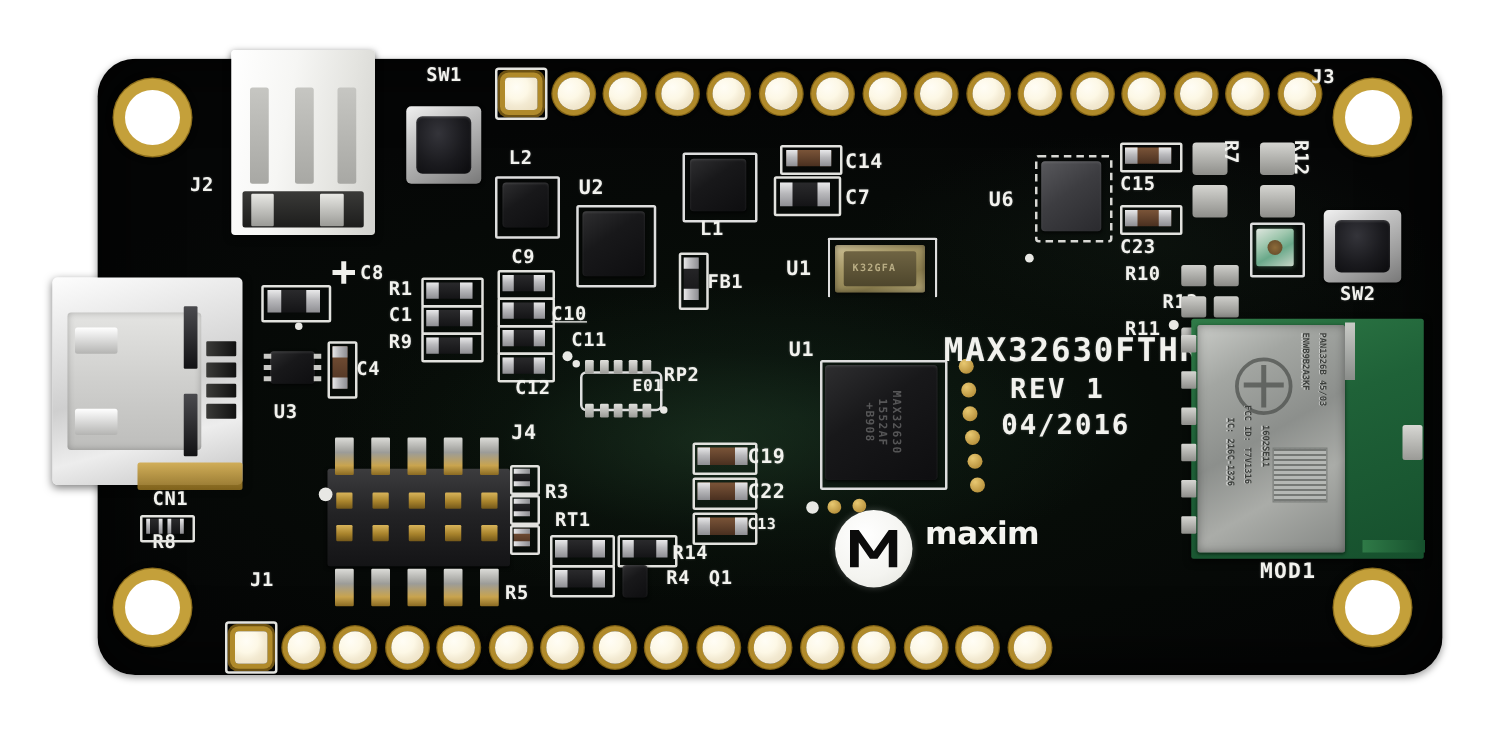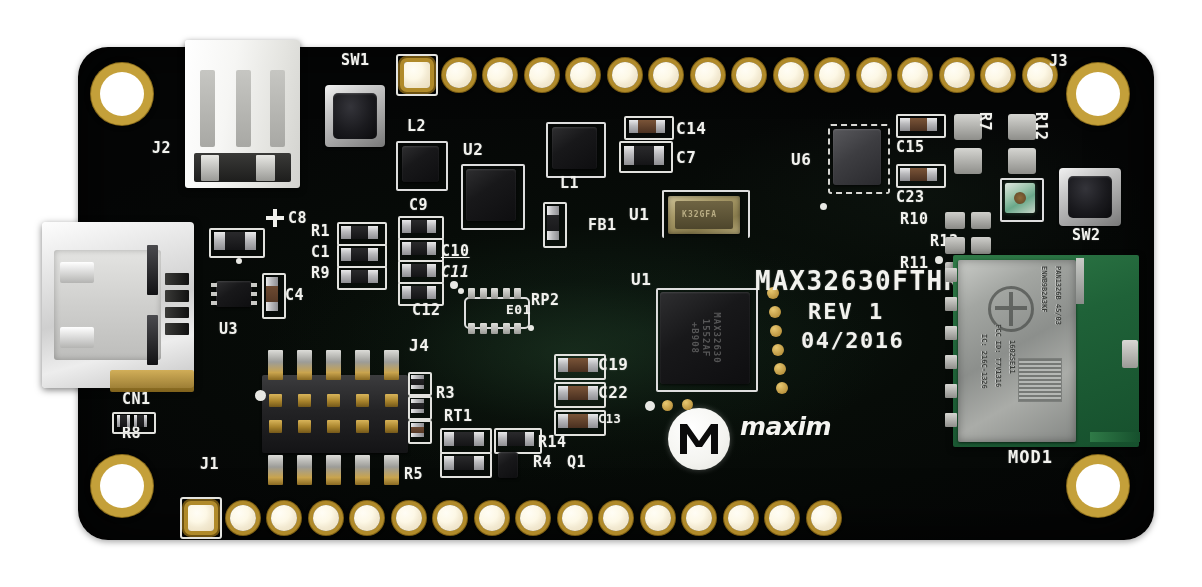--- a/index.html
+++ b/index.html
@@ -135,21 +135,21 @@
       font-family:"DejaVu Sans Mono","Liberation Mono",monospace;}
 
   
   .led{position:absolute;border-radius:2px;
       background:linear-gradient(150deg,#dfe6df 0%,#9fc7ae 35%,#6aa98a 60%,#c8d6c8 100%);
       box-shadow:0 0 4px rgba(120,200,150,.35),0 1px 2px rgba(0,0,0,.6);}
   .led .die{position:absolute;left:30%;top:30%;width:40%;height:40%;border-radius:50%;
       background:radial-gradient(circle,#8d6b3a 0%,#5d4526 100%);}
 
   
-  .mx{position:absolute;font-style:italic;}
+  .mx{position:absolute;}
   .mxcirc{position:absolute;left:0;top:0;width:62px;height:62px;border-radius:50%;
       background:radial-gradient(circle at 38% 32%,#ffffff 0%,#f4f4f0 60%,#e2e2dc 100%);
       box-shadow:0 0 6px rgba(255,255,255,.25);}
   .mxsym{position:absolute;left:12px;top:16px;width:38px;height:30px;}
   .mxtxt{position:absolute;left:72px;top:6px;color:#f4f4f0;
       font-family:"DejaVu Sans","Liberation Sans",sans-serif;
       font-size:25px;font-weight:bold;line-height:25px;letter-spacing:-.5px;}
 
   
   .via{position:absolute;border-radius:50%;background:#e8e8e4;}
@@ -265,21 +265,21 @@
 
   <div class="silkoutline" style="left:546px;top:122px;width:56px;height:52px;"></div>
   <div class="ic" style="left:552px;top:127px;width:45px;height:42px;"></div>
   <div class="silk" style="left:560px;top:176px;font-size:15px;">L1</div>
 
   <div class="padbox" style="left:543px;top:202px;width:20px;height:42px;"></div>
   <div class="smd vert" style="left:547px;top:206px;width:12px;height:34px;">
       <div class="term l"></div>
       <div class="term r"></div>
     </div>
-  <div class="silk" style="left:566px;top:218px;font-size:15px;padding-left:22px;">FB1</div>
+  <div class="silk" style="left:566px;top:218px;font-size:15px;">FB1</div>
 
   <div class="padbox" style="left:624px;top:116px;width:46px;height:20px;"></div>
   <div class="smd tan" style="left:629px;top:120px;width:36px;height:13px;">
       <div class="term l"></div>
       <div class="term r"></div>
     </div>
   <div class="silk" style="left:676px;top:121px;font-size:16px;">C14</div>
   <div class="padbox" style="left:619px;top:141px;width:50px;height:28px;"></div>
   <div class="smd" style="left:624px;top:146px;width:40px;height:19px;">
       <div class="term l"></div>
@@ -354,21 +354,21 @@
   <div class="smd" style="left:402px;top:242px;width:34px;height:13px;">
       <div class="term l"></div>
       <div class="term r"></div>
     </div>
   <div class="silk" style="left:441px;top:244px;font-size:15px;text-decoration:underline;">C10</div>
   <div class="padbox" style="left:398px;top:260px;width:42px;height:20px;"></div>
   <div class="smd" style="left:402px;top:264px;width:34px;height:13px;">
       <div class="term l"></div>
       <div class="term r"></div>
     </div>
-  <div class="silk" style="left:441px;top:265px;font-size:15px;font-style:italic;">C11</div>
+  <div class="silk" style="left:457px;top:265px;font-size:15px;">C11</div>
   <div class="padbox" style="left:398px;top:282px;width:42px;height:20px;"></div>
   <div class="smd" style="left:402px;top:286px;width:34px;height:13px;">
       <div class="term l"></div>
       <div class="term r"></div>
     </div>
   <div class="silk" style="left:412px;top:303px;font-size:15px;">C12</div>
   <div class="via" style="left:450px;top:281px;width:8px;height:8px;"></div>
 
   <div class="silkoutline" style="left:464px;top:297px;width:62px;height:28px;border-radius:5px;"></div>
   <div class="silk" style="left:474px;top:303px;font-size:13px;margin-left:32px;">E01</div>

